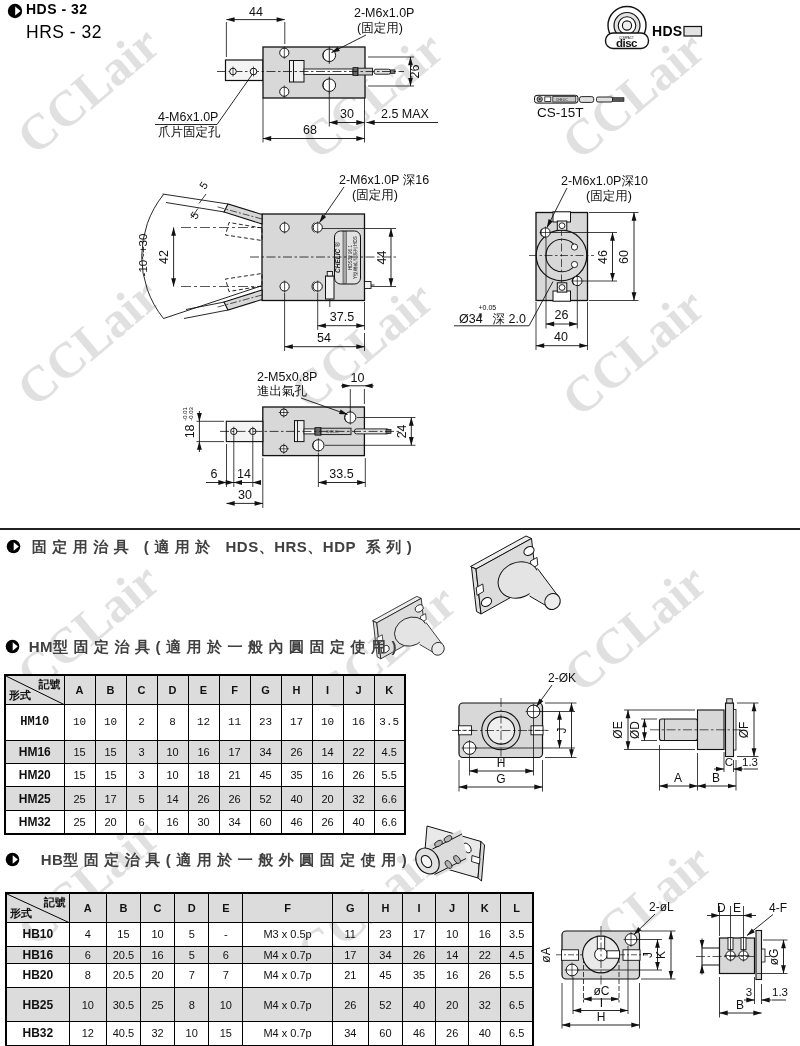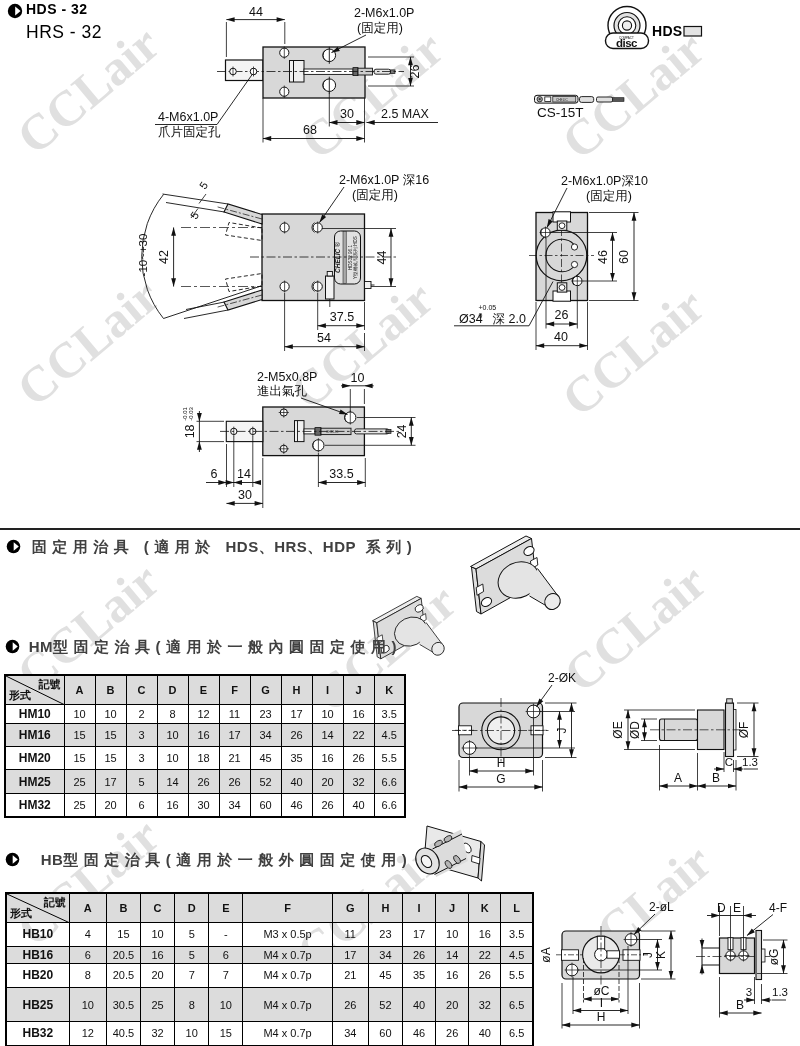--- a/index.html
+++ b/index.html
@@ -497,21 +497,21 @@
           <td>C</td>
           <td>D</td>
           <td>E</td>
           <td>F</td>
           <td>G</td>
           <td>H</td>
           <td>I</td>
           <td>J</td>
           <td>K</td>
 </tr>
-<tr style="height:19px;">
+<tr style="height:36px;font-family:Liberation Mono, monospace;">
           <td class="rowlbl">HM10</td>
           <td>10</td>
           <td>10</td>
           <td>2</td>
           <td>8</td>
           <td>12</td>
           <td>11</td>
           <td>23</td>
           <td>17</td>
           <td>10</td>

